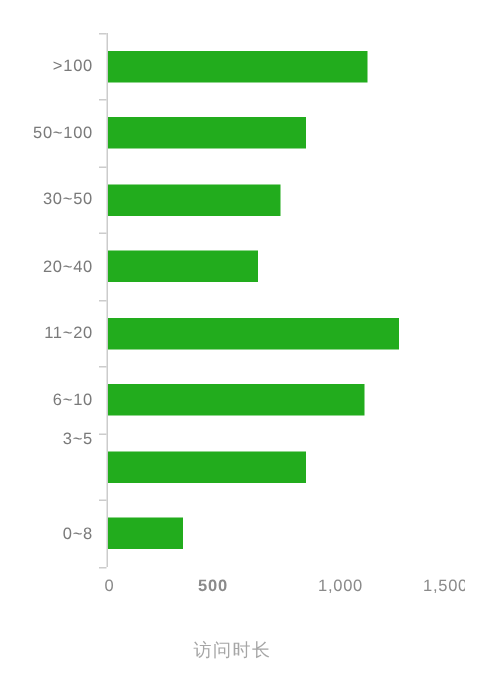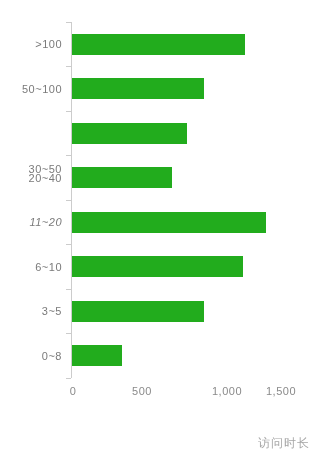--- a/index.html
+++ b/index.html
@@ -75,25 +75,24 @@
     letter-spacing: 0.5px;
     transform: translateX(-50%);
     white-space: nowrap;
   }
 
   .x-axis-title {
     position: absolute;
     left: 0;
     top: 425px;
     width: 310px;
-    text-align: right;
+    text-align: center;
     color: #a6a6a6;
     font-size: 12px;
     letter-spacing: 1px;
-    margin-top: 10px;
   }
 </style>
 </head>
 <body>
 
 <div id="chart-root">
 
   <div class="y-axis-line"></div>
 
   <div class="y-tick" style="top:22px;"></div>
@@ -101,38 +100,38 @@
   <div class="y-tick" style="top:111px;"></div>
   <div class="y-tick" style="top:155px;"></div>
   <div class="y-tick" style="top:200px;"></div>
   <div class="y-tick" style="top:244px;"></div>
   <div class="y-tick" style="top:289px;"></div>
   <div class="y-tick" style="top:333px;"></div>
   <div class="y-tick" style="top:378px;"></div>
 
   <div class="y-label" style="top:38px;">&gt;100</div>
   <div class="y-label" style="top:83px;margin-left:44px;">50~100</div>
-  <div class="y-label" style="top:127px;margin-top:36px;">30~50</div>
+  <div class="y-label" style="top:127px;">30~50</div>
   <div class="y-label" style="top:172px;">20~40</div>
-  <div class="y-label" style="top:216px;font-style:italic;">11~20</div>
+  <div class="y-label" style="top:216px;">11~20</div>
   <div class="y-label" style="top:261px;margin-left:15px;">6~10</div>
-  <div class="y-label" style="top:305px;">3~5</div>
+  <div class="y-label" style="top:287px;">3~5</div>
   <div class="y-label" style="top:350px;">0~8</div>
 
   <div class="plot-area" id="plot-area">
       <div class="bar" style="top: 323.3px; width: 49.9px; height: 21px; background: rgb(34, 172, 29);"></div>
       <div class="bar" style="top: 278.8px; width: 131.7px; height: 21px; background: rgb(34, 172, 29);"></div>
       <div class="bar" style="top: 234.3px; width: 170.6px; height: 21px; background: rgb(34, 172, 29);"></div>
       <div class="bar" style="top: 189.8px; width: 194.1px; height: 21px; background: rgb(34, 172, 29);"></div>
       <div class="bar" style="top: 145.3px; width: 99.8px; height: 21px; background: rgb(34, 172, 29);"></div>
       <div class="bar" style="top: 100.8px; width: 115.1px; height: 21px; background: rgb(34, 172, 29);"></div>
       <div class="bar" style="top: 56.3px; width: 131.7px; height: 21px; background: rgb(34, 172, 29);"></div>
       <div class="bar" style="top: 11.8px; width: 173.3px; height: 21px; background: rgb(34, 172, 29);"></div>
     </div>
 
   <div class="x-tick-label" style="left:73px;">0</div>
-  <div class="x-tick-label" style="left:142px;">500</div>
+  <div class="x-tick-label" style="left:142px;font-weight:bold;">500</div>
   <div class="x-tick-label" style="left:227px;">1,000</div>
-  <div class="x-tick-label" style="left:281px;text-align:right;">1,500</div>
+  <div class="x-tick-label" style="left:297px;text-align:right;">1,500</div>
 
   <div class="x-axis-title">访问时长</div>
 
 </div>
 
 </body></html>

